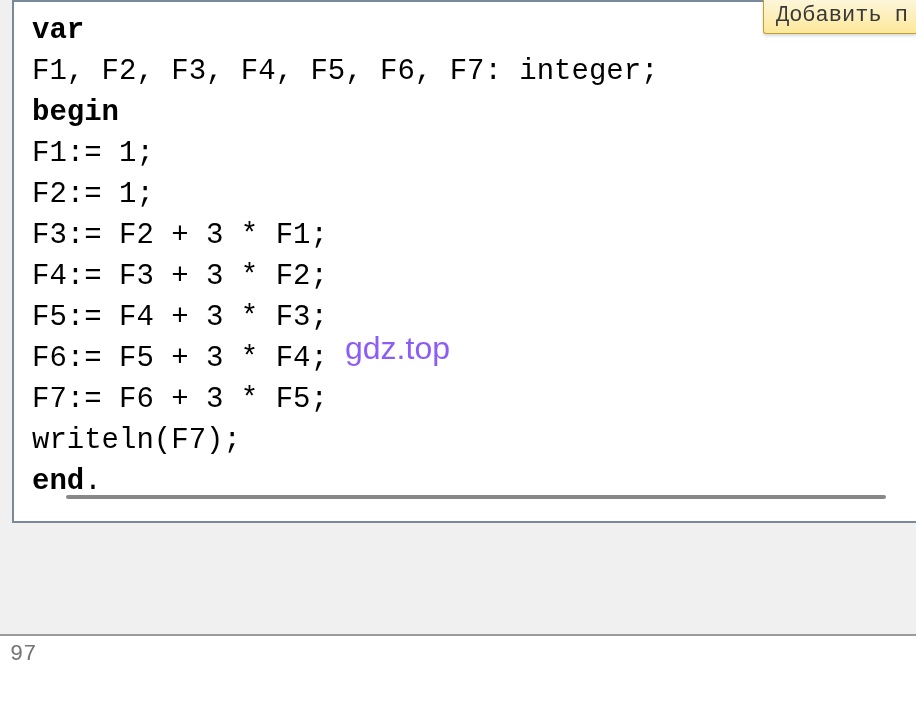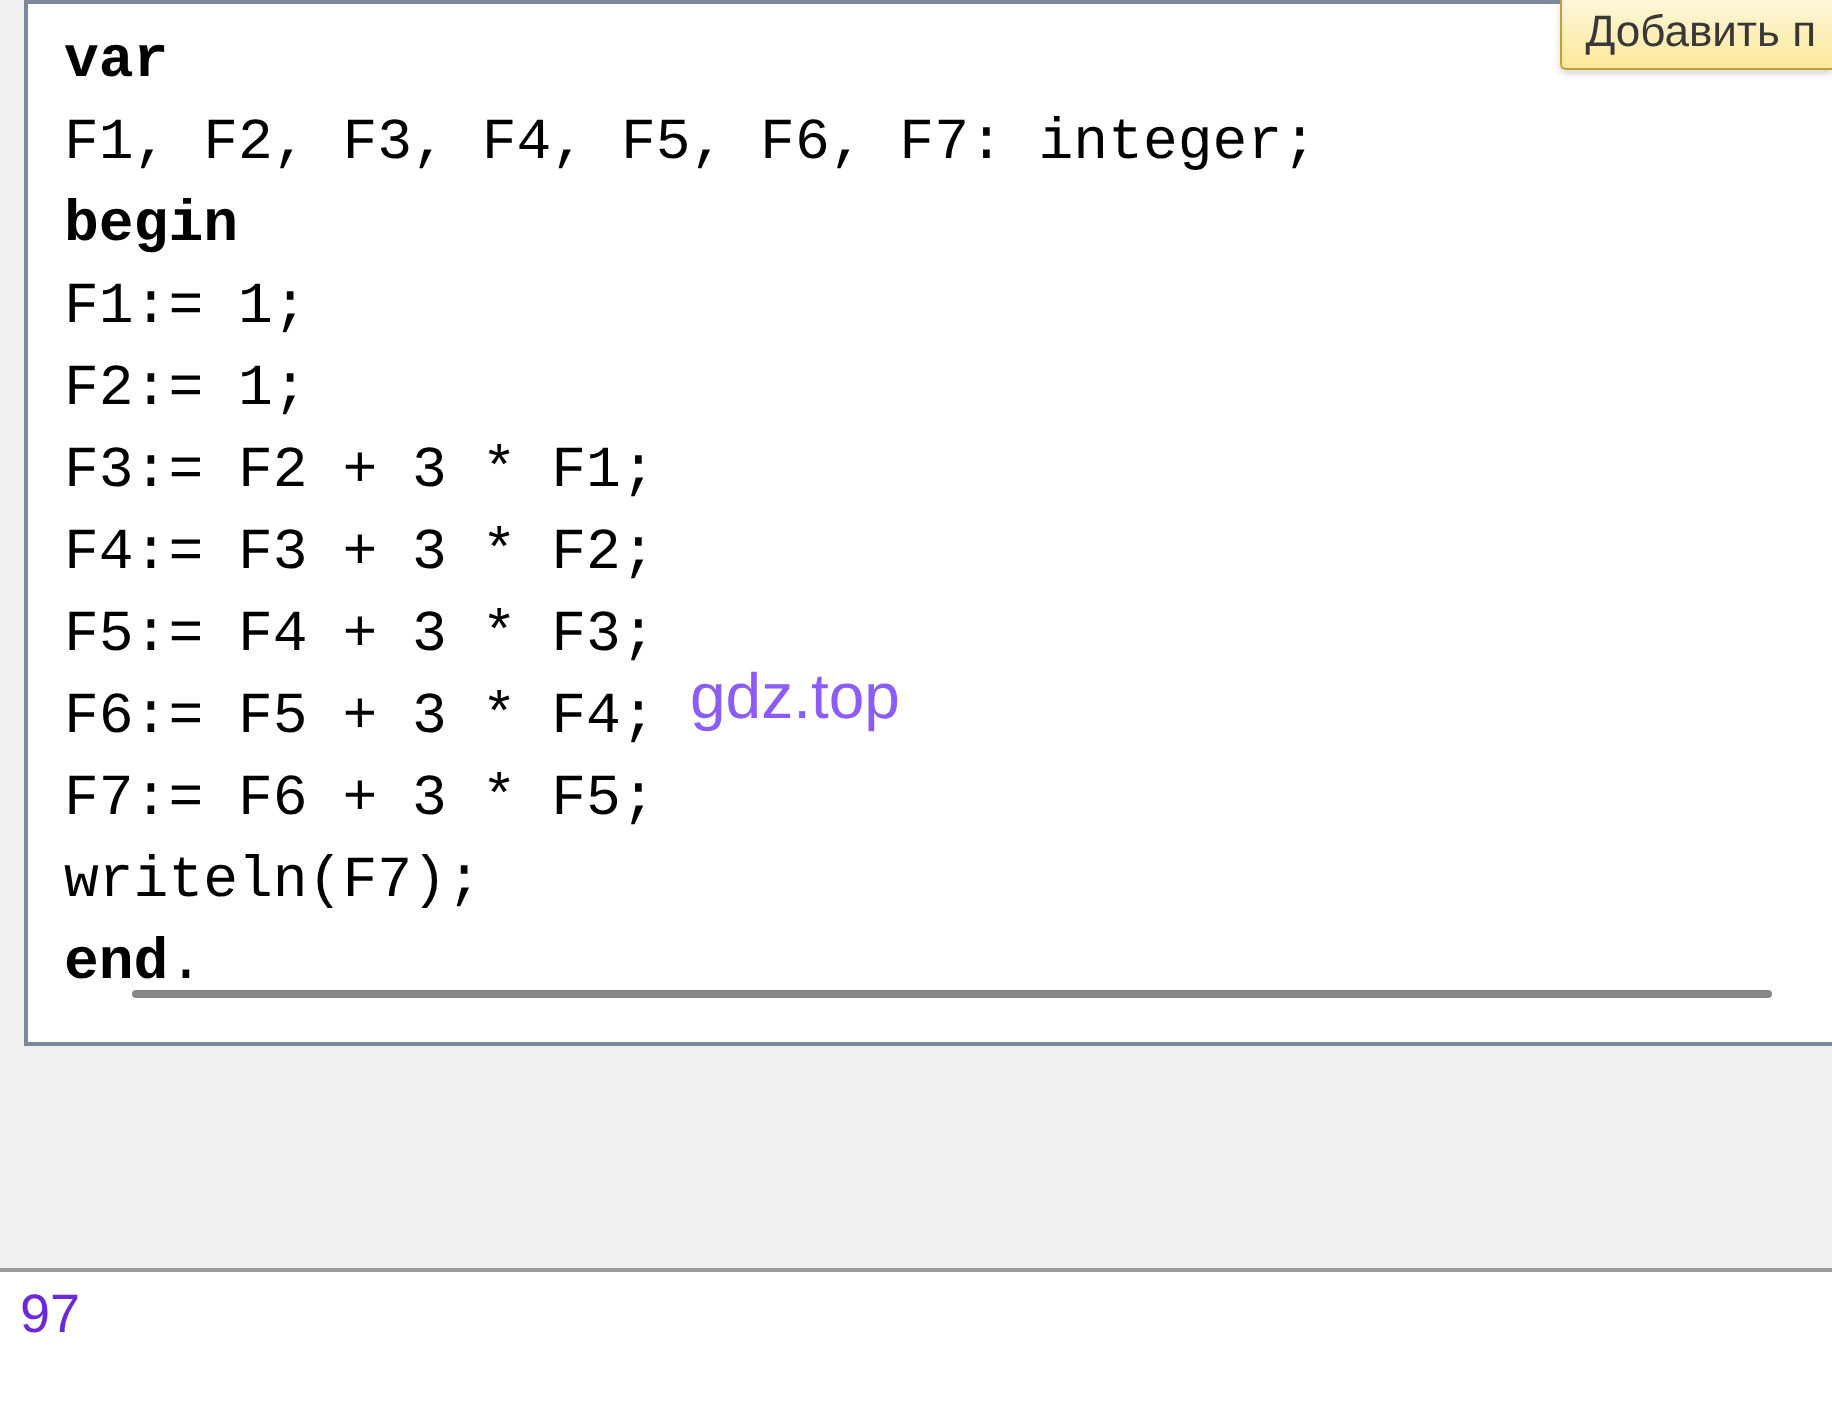--- a/index.html
+++ b/index.html
@@ -60,34 +60,34 @@
       position: absolute;
       top: 634px;
       left: 0;
       right: 0;
       height: 79px;
       background: #ffffff;
       border-top: 2px solid #9a9a9a;
       padding: 6px 10px;
     }
     .output-text {
-      font-family: Liberation Sans, sans-serif;
-      font-size: 27px;
-      color: #6d28d9;
+      font-family: Liberation Mono, monospace;
+      font-size: 22px;
+      color: #737373;
     }
     .add-button {
       position: absolute;
       top: 0;
       right: 0;
       background: linear-gradient(#fdf6d9, #fde89a);
       border: 1px solid #c0a030;
       border-right: none;
       border-top: none;
       padding: 3px 8px 5px 12px;
-      font-family: Liberation Sans, sans-serif;
+      font-family: Liberation Mono, monospace;
       font-size: 22px;
       color: #383838;
       border-radius: 0 0 0 3px;
       box-shadow: 0 2px 3px rgba(0,0,0,0.15);
       white-space: nowrap;
     }
   </style>
 </head>
 <body>
 

